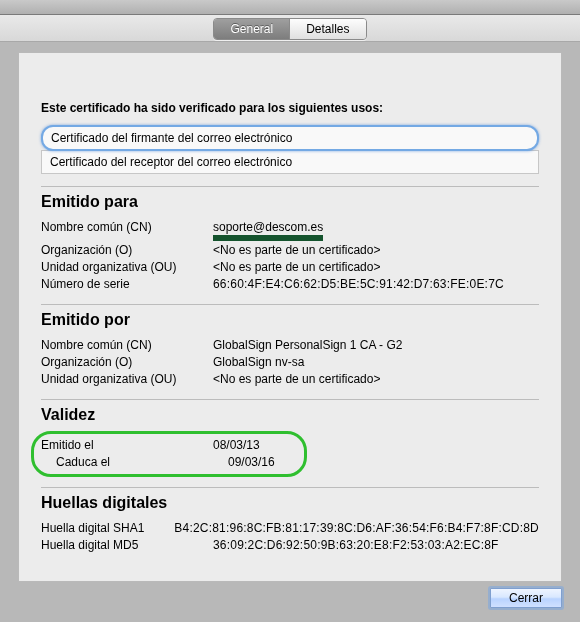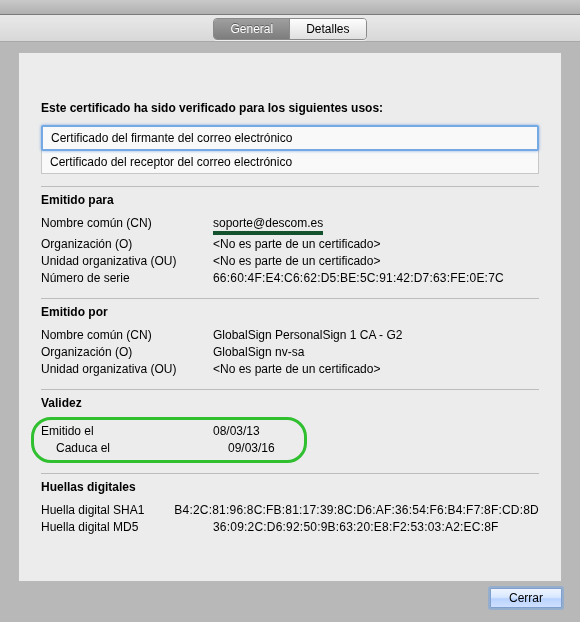--- a/index.html
+++ b/index.html
@@ -64,32 +64,32 @@
     border: 1px solid #c7c7c7;
     margin-top: -1px;
     padding: 4px 8px;
     background: #f9f9f9;
     font-size: 12px;
   }
   .usage-row.selected {
     position: relative;
     z-index: 1;
     border: 2px solid #74a9e4;
-    border-radius: 2px;
+    border-radius: 12px;
     box-shadow: 0 0 3px rgba(80,140,220,0.7);
     margin-top: 0;
   }
   .divider {
     border: none;
     border-top: 1px solid #bcbcbc;
     margin: 12px 0 6px 0;
   }
   .sect-title {
     font-weight: bold;
-    font-size: 12px;
+    font-size: 16px;
     margin: 6px 0 8px 0;
   }
   .kv {
     display: flex;
     margin: 1px 0;
     line-height: 16px;
   }
   .kv .k {
     width: 172px;
     font-size: 12px;
@@ -98,21 +98,21 @@
     flex: 1;
     font-size: 12px;
     font-family: "Lucida Grande", "Helvetica Neue", Arial, sans-serif;
   }
   .mono {
     font-family: "Lucida Grande", "Helvetica Neue", Arial, sans-serif;
     letter-spacing: 0.2px;
   }
   .email-underline {
     display: inline-block;
-    border-bottom: 4px solid #14532d;
+    border-bottom: 6px solid #14532d;
     padding-bottom: 0px;
   }
   .validity-group {
     position: relative;
     padding: 4px 6px 4px 0;
     margin-left: -6px;
   }
   .validity-ring {
     position: absolute;
     left: -4px;

